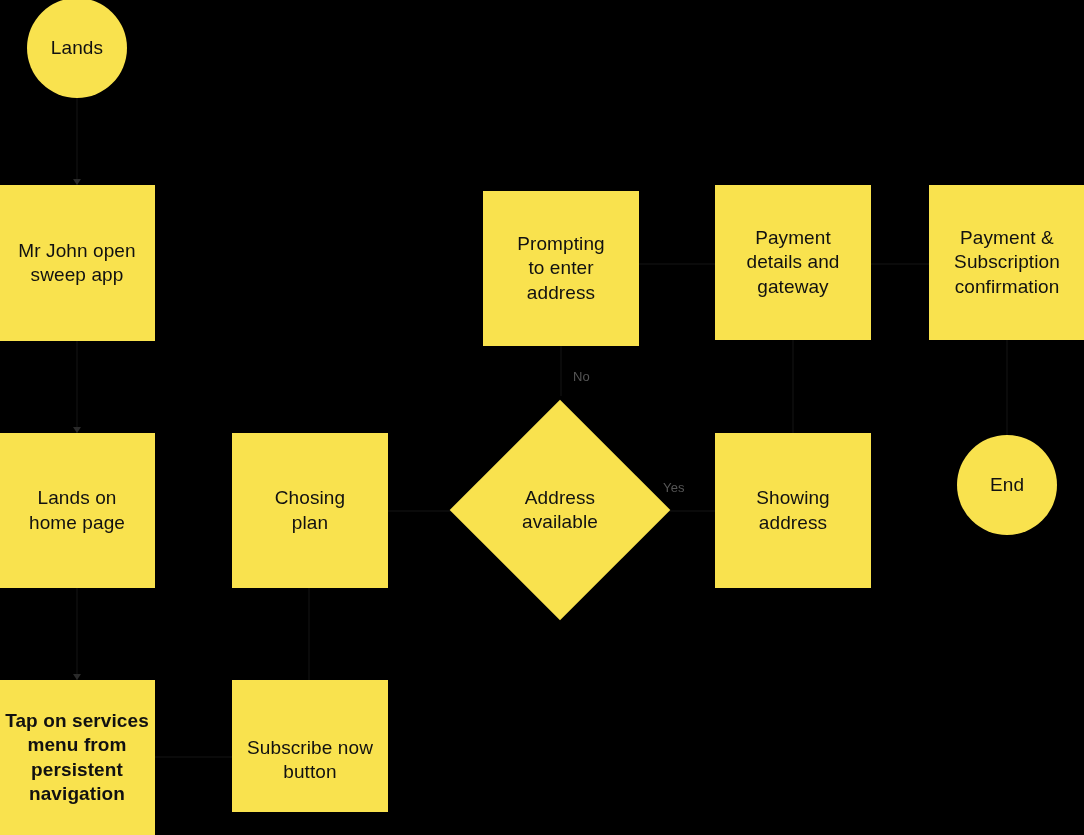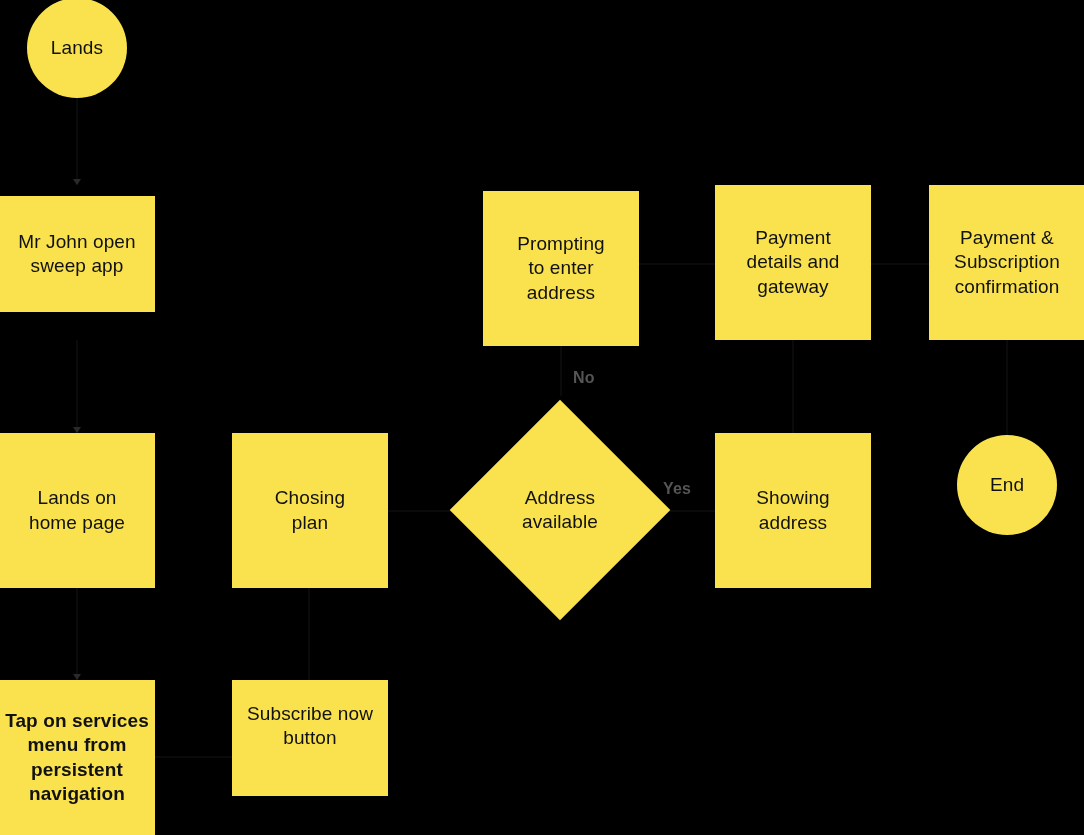--- a/index.html
+++ b/index.html
@@ -53,26 +53,25 @@
     z-index: 2;
     color: #111111;
     font-size: 19px;
     line-height: 1.28;
     text-align: center;
     white-space: pre-line;
   }
   .edge-label {
     position: absolute;
     color: #555555;
-    font-size: 16px;
+    font-size: 13px;
     line-height: 1;
     letter-spacing: 0.2px;
     user-select: none;
     white-space: nowrap;
-    font-weight: bold;
   }
   .connector {
     position: absolute;
     background: #0a0a0a;
   }
   .connector.vert { width: 2px; }
   .connector.horz { height: 2px; }
   .arrowhead {
     position: absolute;
     width: 0;
@@ -111,38 +110,38 @@
   <div class="connector horz" style="left:870px; top:263px; width:59px;"></div>
 
   <div class="connector vert" style="left:1006px; top:340px; height:95px;"></div>
 
   <div class="connector horz" style="left:638px; top:263px; width:78px;"></div>
 
   <div class="node terminator" style="left:27px; top:-2px; width:100px; height:100px;">
     <span>Lands</span>
   </div>
 
-  <div class="node process" style="left:-1px; top:196px; width:156px; height:116px;">
+  <div class="node process" style="left:-1px; top:185px; width:156px; height:156px;">
     <span>Mr John open
 sweep app</span>
   </div>
 
   <div class="node process" style="left:-1px; top:433px; width:156px; height:155px;justify-content:center;">
     <span>Lands on
 home page</span>
   </div>
 
   <div class="node process" style="left:-1px; top:680px; width:156px; height:155px;font-weight:bold;">
     <span>Tap on services
 menu from
 persistent
 navigation</span>
   </div>
 
-  <div class="node process" style="left:232px; top:680px; width:156px; height:116px; align-items:flex-start; padding-top:22px;">
+  <div class="node process" style="left:232px; top:680px; width:156px; height:132px; align-items:flex-start; padding-top:56px;">
     <span>Subscribe now
 button</span>
   </div>
 
   <div class="node process" style="left:232px; top:433px; width:156px; height:155px;">
     <span>Chosing
 plan</span>
   </div>
 
   <div class="node decision-wrap" style="left:482px; top:432px; width:156px; height:156px;">

